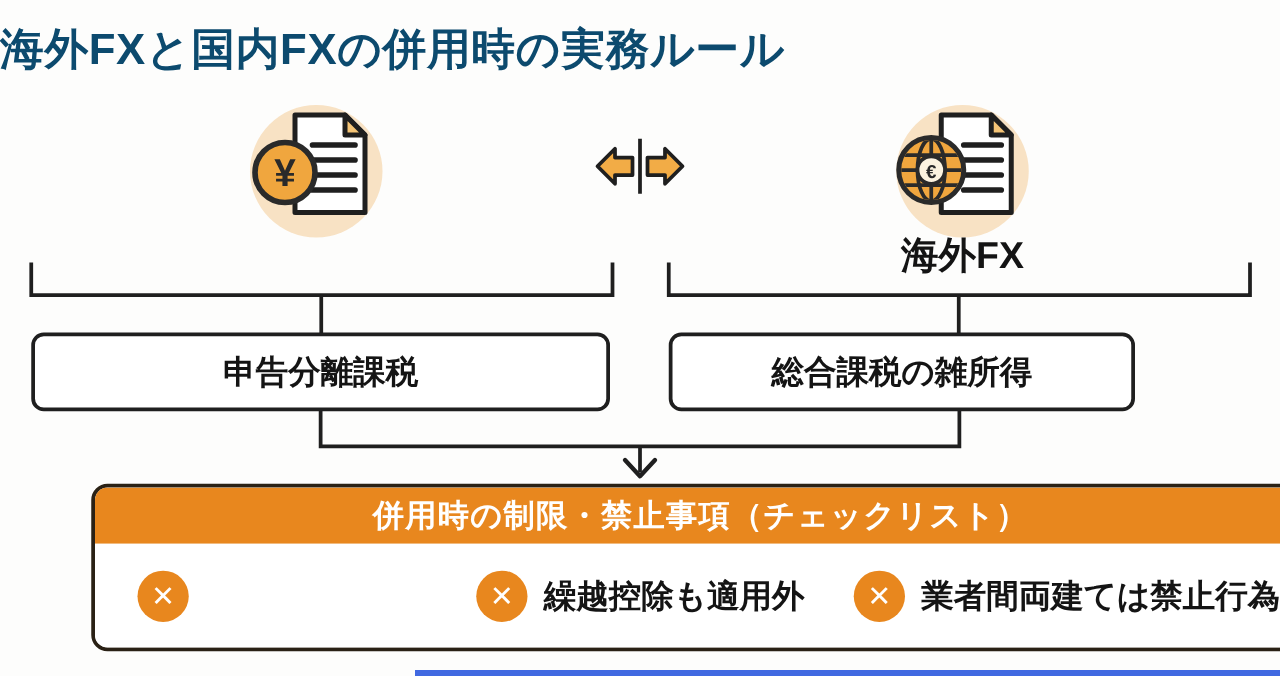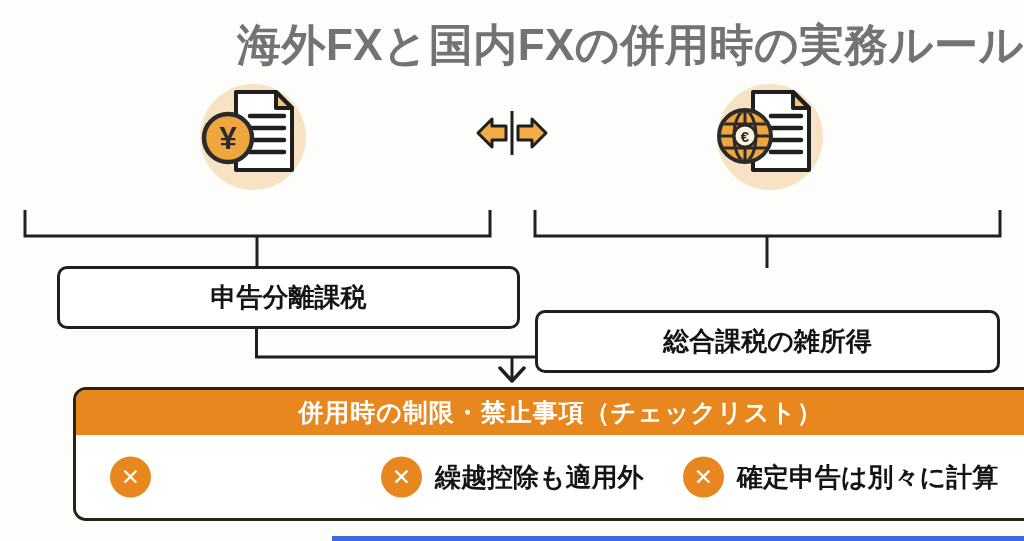--- a/index.html
+++ b/index.html
@@ -13,21 +13,21 @@
     --bottom-bar-blue:#4169E1;
   }
   *{box-sizing:border-box;margin:0;padding:0;}
   body{background:#e9e9e9;font-family:"Liberation Sans","DejaVu Sans",sans-serif;}
   .canvas{
     position:relative;width:1024px;height:541px;margin:0 auto;
     background:#FDFDFC;overflow:hidden;color:var(--line);
   }
   .title{
     position:absolute;left:0;top:16px;width:100%;
-    text-align:right;font-size:44px;font-weight:900;color:#737373;
+    text-align:left;font-size:35px;font-weight:900;color:#0c4a6e;
     letter-spacing:0.5px;
   }
   .icon-wrap{position:absolute;width:130px;height:120px;}
   .icon-left{left:188px;top:80px;}
   .icon-right{left:705px;top:80px;}
   .entity-label{
     position:absolute;width:190px;top:184px;text-align:center;
     font-size:30px;font-weight:900;color:#141414;
   }
   .label-left{left:158px;}
@@ -40,22 +40,22 @@
     position:absolute;left:0;top:11px;width:100%;height:33px;
     display:flex;align-items:center;justify-content:center;
     font-size:21px;font-weight:900;color:#141414;letter-spacing:0.5px;
   }
   .tax-box{
     position:absolute;top:266px;height:63px;background:#fff;
     border:3px solid var(--line);border-radius:10px;
     display:flex;align-items:center;justify-content:center;
     font-size:26px;font-weight:900;color:#141414;z-index:1;
   }
-  .tax-box-left{left:25px;width:463px;margin-left:32px;}
-  .tax-box-right{left:535px;width:465px;margin-top:44px;}
+  .tax-box-left{left:25px;width:463px;}
+  .tax-box-right{left:535px;width:373px;}
   .checklist{
     position:absolute;left:25px;top:387px;width:975px;height:134px;
     border:3px solid #2A2115;border-radius:13px;overflow:hidden;background:#fff;z-index:1;margin-left:48px;
   }
   .checklist-header{
     height:45px;background:var(--accent-orange);
     display:flex;align-items:center;justify-content:center;
     color:#fff;font-size:25px;font-weight:900;letter-spacing:1px;
   }
   .checklist-body{position:relative;height:83px;background:#fff;}
@@ -131,20 +131,21 @@
         <ellipse cx="40" cy="56" rx="11" ry="25"></ellipse>
         <line x1="40" y1="30" x2="40" y2="82"></line>
         <line x1="14" y1="44" x2="66" y2="44"></line>
         <line x1="14" y1="56" x2="66" y2="56"></line>
         <line x1="14" y1="68" x2="66" y2="68"></line>
       </g>
       <circle cx="40" cy="56" r="11" style="fill:var(--cream)" stroke="#2A2A2A" stroke-width="3"></circle>
       <text x="40" y="62" text-anchor="middle" font-size="15" font-weight="bold" fill="#2A2A2A">€</text>
     </svg>
   </div>
+  <div class="entity-label label-right">海外FX</div>
 
   <div class="arrows-wrap">
     <svg width="84" height="48" viewBox="0 0 84 48">
       <line x1="42" y1="2" x2="42" y2="46" stroke="#1F1F1F" stroke-width="3"></line>
       <path d="M8,24 L22,10 L22,17 L36,17 L36,31 L22,31 L22,38 Z" style="fill:var(--arrow-orange)" stroke="#1F1F1F" stroke-width="3" stroke-linejoin="round"></path>
       <path d="M76,24 L62,10 L62,17 L48,17 L48,31 L62,31 L62,38 Z" style="fill:var(--arrow-orange)" stroke="#1F1F1F" stroke-width="3" stroke-linejoin="round"></path>
     </svg>
   </div>
 
 
@@ -160,20 +161,20 @@
     <div class="checklist-body">
       <div class="check-item item-1">
         <span class="cross-circle">✕</span>
       </div>
       <div class="check-item item-2">
         <span class="cross-circle">✕</span>
         <span class="check-label">繰越控除も適用外</span>
       </div>
       <div class="check-item item-3">
         <span class="cross-circle">✕</span>
-        <span class="check-label">確定申告は別々に計算</span>
+        <span class="check-label">業者間両建ては禁止行為</span>
       </div>
     </div>
   </div>
 
   <div class="bottom-bar"></div>
 
 </div>
 
 </body></html>

